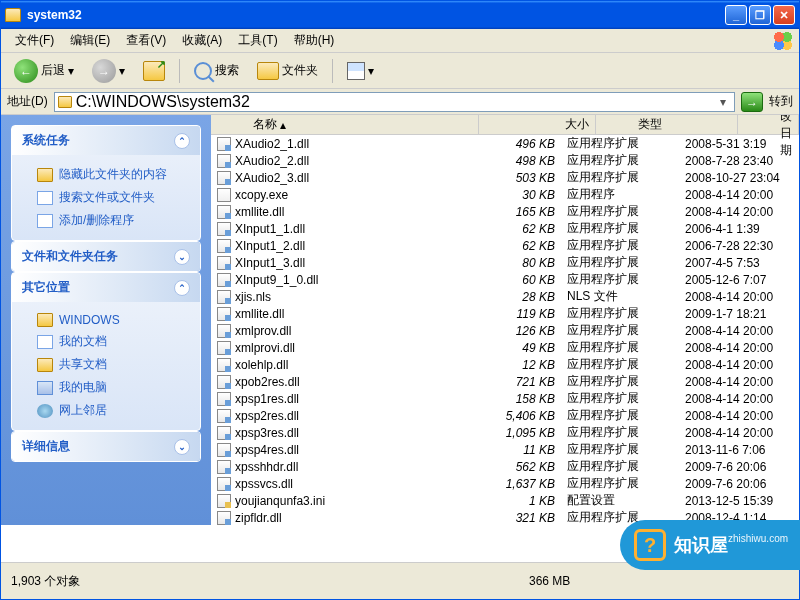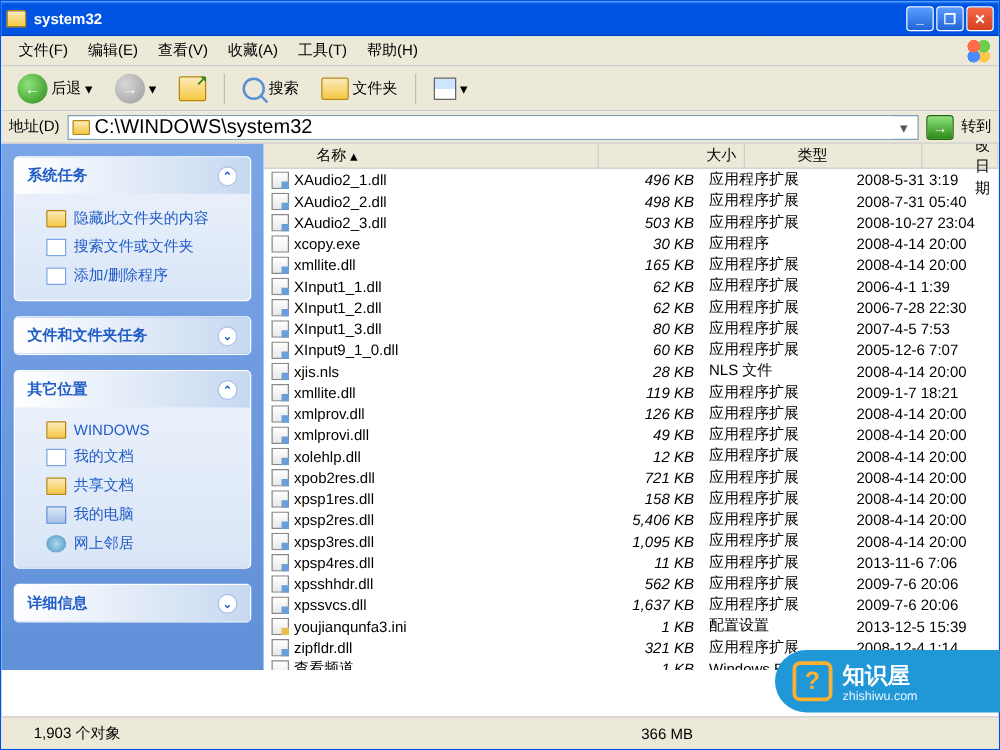--- a/index.html
+++ b/index.html
@@ -28,21 +28,21 @@
 .folders-ico { width: 22px; height: 18px; background: linear-gradient(#fceabb,#f5c842); border: 1px solid #b8860b; border-radius: 2px; }
 .views-ico { width: 18px; height: 18px; border: 1px solid #666; background: linear-gradient(to bottom, #cfe4ff 50%, #fff 50%); }
 .addressbar { height: 26px; background: #ece9d8; border-bottom: 1px solid #ccc; display: flex; align-items: center; padding: 0 6px; gap: 6px; }
 .addr-combo { flex: 1; display: flex; align-items: center; background: #fff; border: 1px solid #7f9db9; height: 20px; padding: 0 3px; }
 .addr-combo .folder-mini { width: 14px; height: 12px; background: linear-gradient(#fceabb,#f5c842); border: 1px solid #b8860b; border-radius: 1px; margin-right: 4px; }
 .addr-combo input { flex: 1; border: none; outline: none; font-size: 16px; }
 .addr-combo .dd { width: 16px; text-align: center; color: #555; }
 .go-btn { width: 22px; height: 20px; background: linear-gradient(#8fe27a,#2a8a18); border: 1px solid #1b6b0f; border-radius: 3px; color: #fff; display: flex; align-items: center; justify-content: center; }
 .body { flex: 1; display: flex; overflow: hidden; }
 .sidebar { width: 210px; background: linear-gradient(to bottom, #7aa5e6 0%, #6090d8 100%); padding: 10px; overflow-y: auto; }
-.panel { background: linear-gradient(to bottom, #eef3fb, #d9e5f7); border: 1px solid #fff; border-radius: 4px; margin-bottom: 12px; overflow: hidden; }
+.panel { background: linear-gradient(to bottom, #eef3fb, #d9e5f7); border: 1px solid #fff; border-radius: 4px; margin-bottom: 0; overflow: hidden; }
 .panel-header { background: linear-gradient(to right, #fff, #c6d8f0); padding: 6px 10px; font-weight: bold; color: #215dc6; display: flex; justify-content: space-between; align-items: center; }
 .panel-header .chev { width: 16px; height: 16px; border-radius: 50%; background: #fff; border: 1px solid #a8c0e8; color: #215dc6; display: flex; align-items: center; justify-content: center; font-size: 9px; }
 .panel-body { padding: 8px 10px; }
 .panel-body .link { display: flex; align-items: center; gap: 6px; color: #215dc6; padding: 3px 15px; cursor: pointer; }
 .link-ico { width: 16px; height: 14px; flex-shrink: 0; }
 .ico-folder { background: linear-gradient(#fceabb,#f5c842); border: 1px solid #b8860b; border-radius: 1px; }
 .ico-doc { background: #fff; border: 1px solid #7aa5e6; }
 .ico-pc { background: linear-gradient(#d8e6f7,#a8c0e8); border: 1px solid #6090d8; }
 .ico-net { background: radial-gradient(circle,#a8d8f0,#5090c0); border-radius: 50%; }
 .filelist { flex: 1; background: #fff; display: flex; flex-direction: column; overflow: hidden; }
@@ -59,26 +59,26 @@
 .cell.name { width: 260px; display: flex; align-items: center; gap: 4px; }
 .cell.size { width: 90px; text-align: right; font-style: italic; }
 .cell.type { width: 118px; }
 .cell.date { flex: 1; }
 .file-ico { width: 14px; height: 14px; flex-shrink: 0; border: 1px solid #888; background: #fff; position: relative; }
 .file-ico.dll { background: linear-gradient(#fff,#e8e8e8); }
 .file-ico.dll::after { content: ""; position: absolute; width: 6px; height: 6px; background: #6a9ed8; right: -1px; bottom: -1px; }
 .file-ico.exe { background: linear-gradient(#fff,#f0f0f0); }
 .file-ico.ini { background: linear-gradient(#fff,#e8e8e8); }
 .file-ico.ini::after { content: ""; position: absolute; width: 6px; height: 6px; background: #e8c050; right: -1px; bottom: -1px; }
-.statusbar { height: 26px; background: #ece9d8; border-top: 1px solid #ccc; display: flex; align-items: center; padding: 0 26px; margin-top: 37px; }
+.statusbar { height: 37px; background: #ece9d8; border-top: 1px solid #ccc; display: flex; align-items: center; padding: 0 10px; margin-top: 37px; }
 .statusbar .s1 { flex: 1; }
 .statusbar .s2 { width: 260px; }
 .watermark { position: absolute; right: 0; bottom: 30px; width: 180px; height: 50px; background: #2098d8; border-radius: 25px 0 0 25px; display: flex; align-items: center; color: #fff; padding-left: 14px; gap: 8px; }
 .watermark .qm { width: 32px; height: 32px; border: 3px solid #ffb030; border-radius: 6px; display: flex; align-items: center; justify-content: center; color: #ffb030; font-size: 20px; font-weight: bold; }
-.watermark .wt { display: flex; flex-direction: column; }
+.watermark .wt { display: flex; flex-direction: row; }
 .watermark .wt .big { font-size: 18px; font-weight: bold; }
 .watermark .wt .small { font-size: 10px; opacity: 0.9; }
 </style>
 </head>
 <body>
 
 <div class="window">
   <div class="titlebar">
     <div class="folder-ico"></div>
     <div class="titlebar-text">system32</div>
@@ -229,21 +229,21 @@
             <div class="cell type">应用程序扩展</div>
             <div class="cell date">2008-5-31 3:19</div>
           </div>
           <div class="row">
             <div class="cell name">
               <div class="file-ico dll"></div>
               <span>XAudio2_2.dll</span>
             </div>
             <div class="cell size">498 KB</div>
             <div class="cell type">应用程序扩展</div>
-            <div class="cell date">2008-7-31 05:40</div>
+            <div class="cell date">2008-7-28 23:40</div>
           </div>
           <div class="row">
             <div class="cell name">
               <div class="file-ico dll"></div>
               <span>XAudio2_3.dll</span>
             </div>
             <div class="cell size">503 KB</div>
             <div class="cell type">应用程序扩展</div>
             <div class="cell date">2008-10-27 23:04</div>
           </div>

